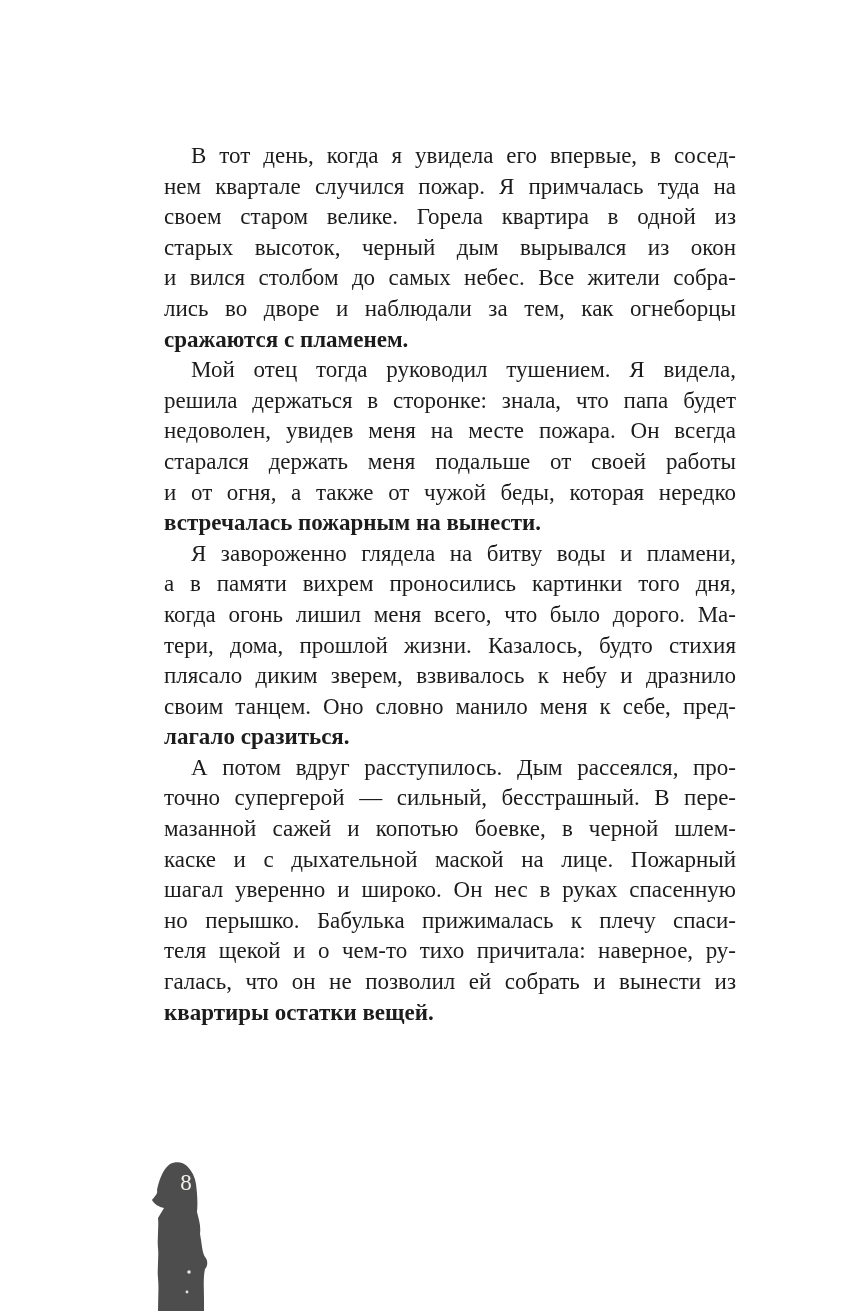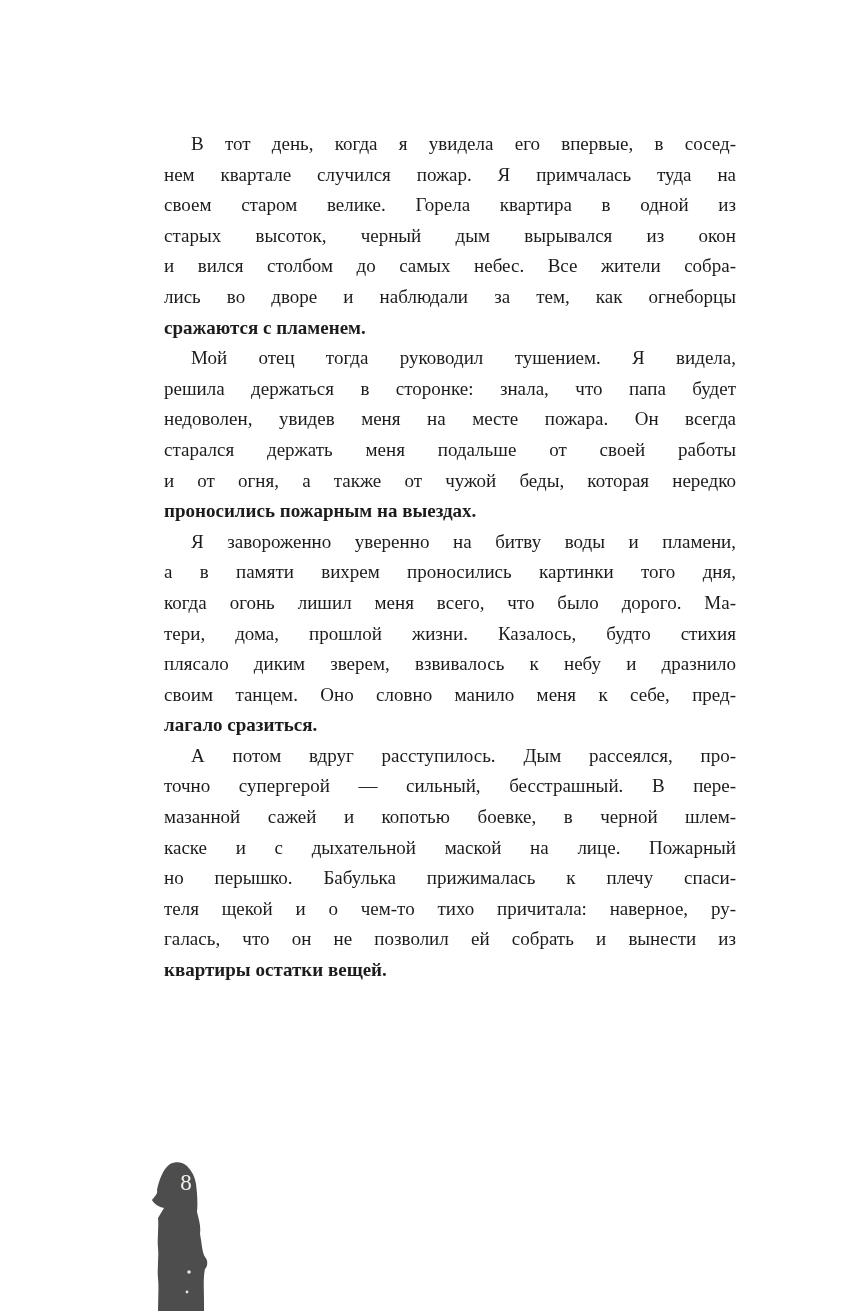--- a/index.html
+++ b/index.html
@@ -14,24 +14,24 @@
     width: 844px;
     height: 1311px;
     position: relative;
     background: var(--page-bg);
     font-family: "Liberation Serif", serif;
     overflow: hidden;
   }
   .text-block {
     position: absolute;
     left: 164px;
-    top: 129px;
+    top: 141px;
     width: 572px;
     color: var(--text-color);
-    font-size: 19px;
+    font-size: 23px;
     line-height: 30.6px;
   }
   .paragraph { margin: 0; }
   .line {
     text-align: justify;
     text-align-last: justify;
     height: 30.6px;
     overflow: visible;
   }
   .line.first { text-indent: 27px; }
@@ -68,36 +68,37 @@
       <div class="line">и вился столбом до самых небес. Все жители собра-</div>
       <div class="line">лись во дворе и наблюдали за тем, как огнеборцы</div>
       <div class="line last">сражаются с пламенем.</div>
     </div>
     <div class="paragraph">
       <div class="line first">Мой отец тогда руководил тушением. Я видела,</div>
       <div class="line">решила держаться в сторонке: знала, что папа будет</div>
       <div class="line">недоволен, увидев меня на месте пожара. Он всегда</div>
       <div class="line">старался держать меня подальше от своей работы</div>
       <div class="line">и от огня, а также от чужой беды, которая нередко</div>
-      <div class="line last">проносились пожарным на выездах.</div>
+      <div class="line last">встречалась пожарным на вынести.</div>
     </div>
     <div class="paragraph">
-      <div class="line first">Я завороженно уверенно на битву воды и пламени,</div>
+      <div class="line first">Я завороженно глядела на битву воды и пламени,</div>
       <div class="line">а в памяти вихрем проносились картинки того дня,</div>
       <div class="line">когда огонь лишил меня всего, что было дорого. Ма-</div>
       <div class="line">тери, дома, прошлой жизни. Казалось, будто стихия</div>
       <div class="line">плясало диким зверем, взвивалось к небу и дразнило</div>
       <div class="line">своим танцем. Оно словно манило меня к себе, пред-</div>
       <div class="line last">лагало сразиться.</div>
     </div>
     <div class="paragraph">
       <div class="line first">А потом вдруг расступилось. Дым рассеялся, про-</div>
       <div class="line">точно супергерой — сильный, бесстрашный. В пере-</div>
       <div class="line">мазанной сажей и копотью боевке, в черной шлем-</div>
       <div class="line">каске и с дыхательной маской на лице. Пожарный</div>
+      <div class="line">шагал уверенно и широко. Он нес в руках спасенную</div>
       <div class="line">но перышко. Бабулька прижималась к плечу спаси-</div>
       <div class="line">теля щекой и о чем-то тихо причитала: наверное, ру-</div>
       <div class="line">галась, что он не позволил ей собрать и вынести из</div>
       <div class="line last">квартиры остатки вещей.</div>
     </div>
   </div>
 
 <div class="page-marker">
   <svg viewBox="0 0 66 151" xmlns="http://www.w3.org/2000/svg">
     <path fill="#4d4d4d" d="

